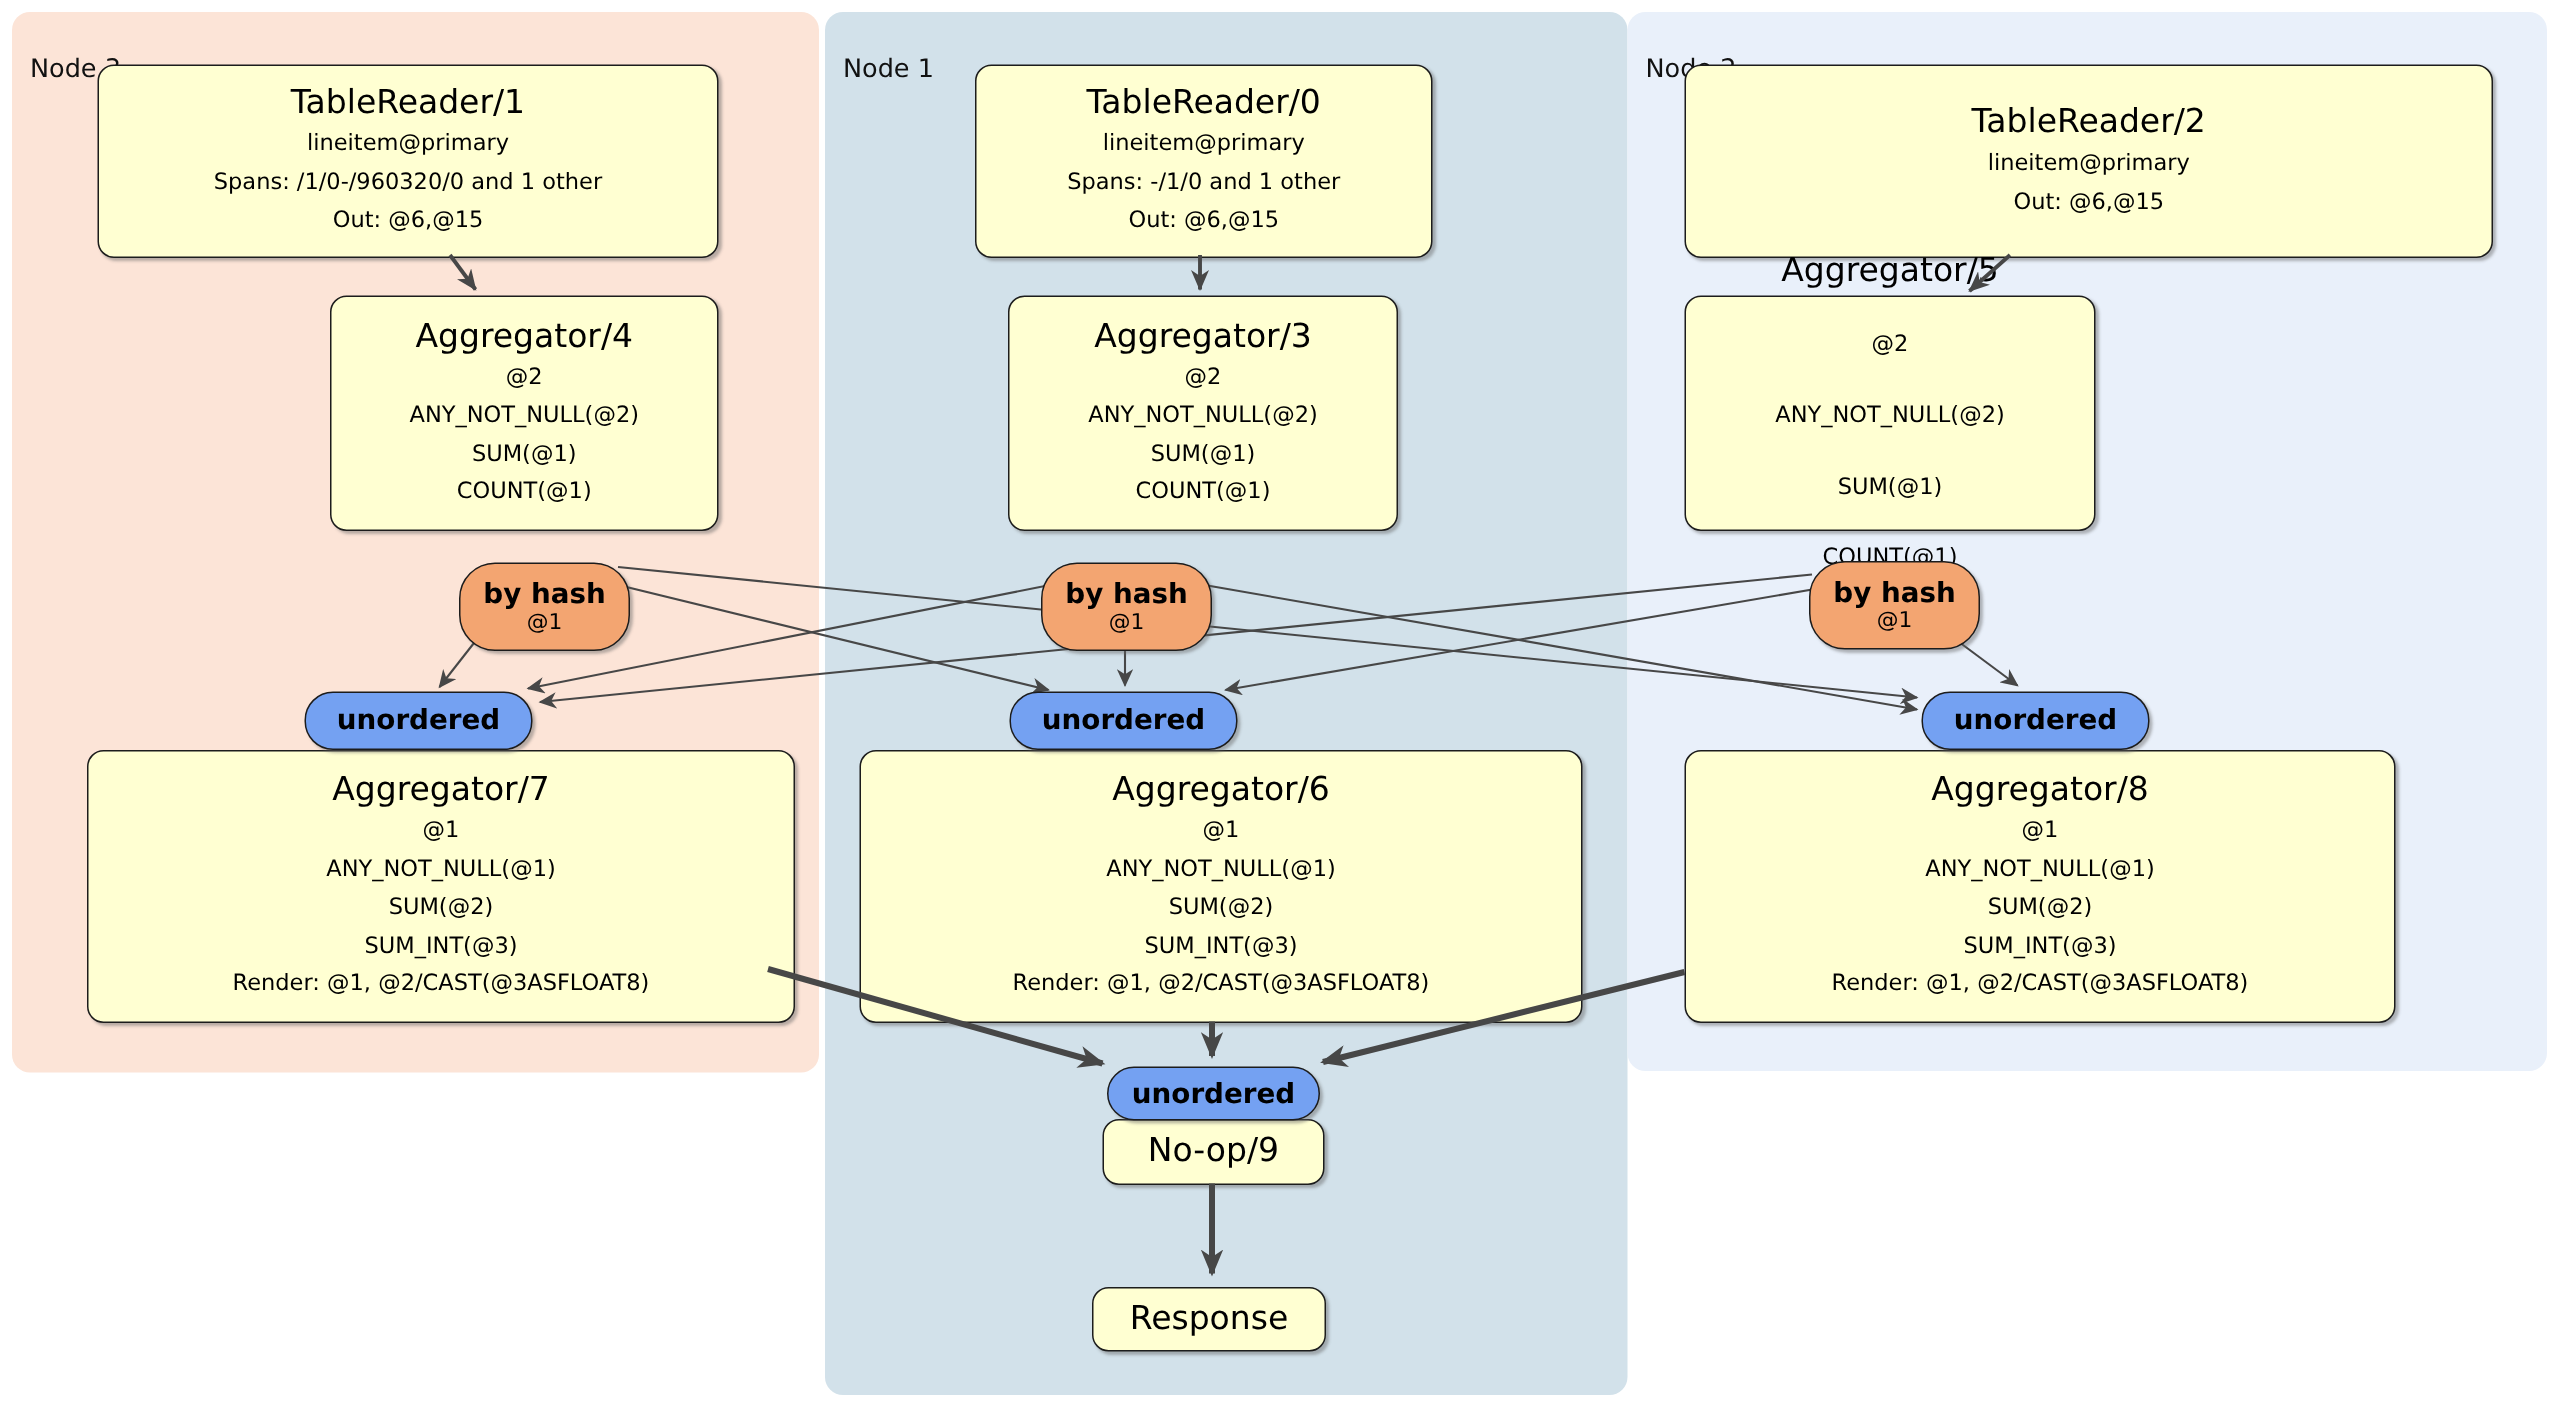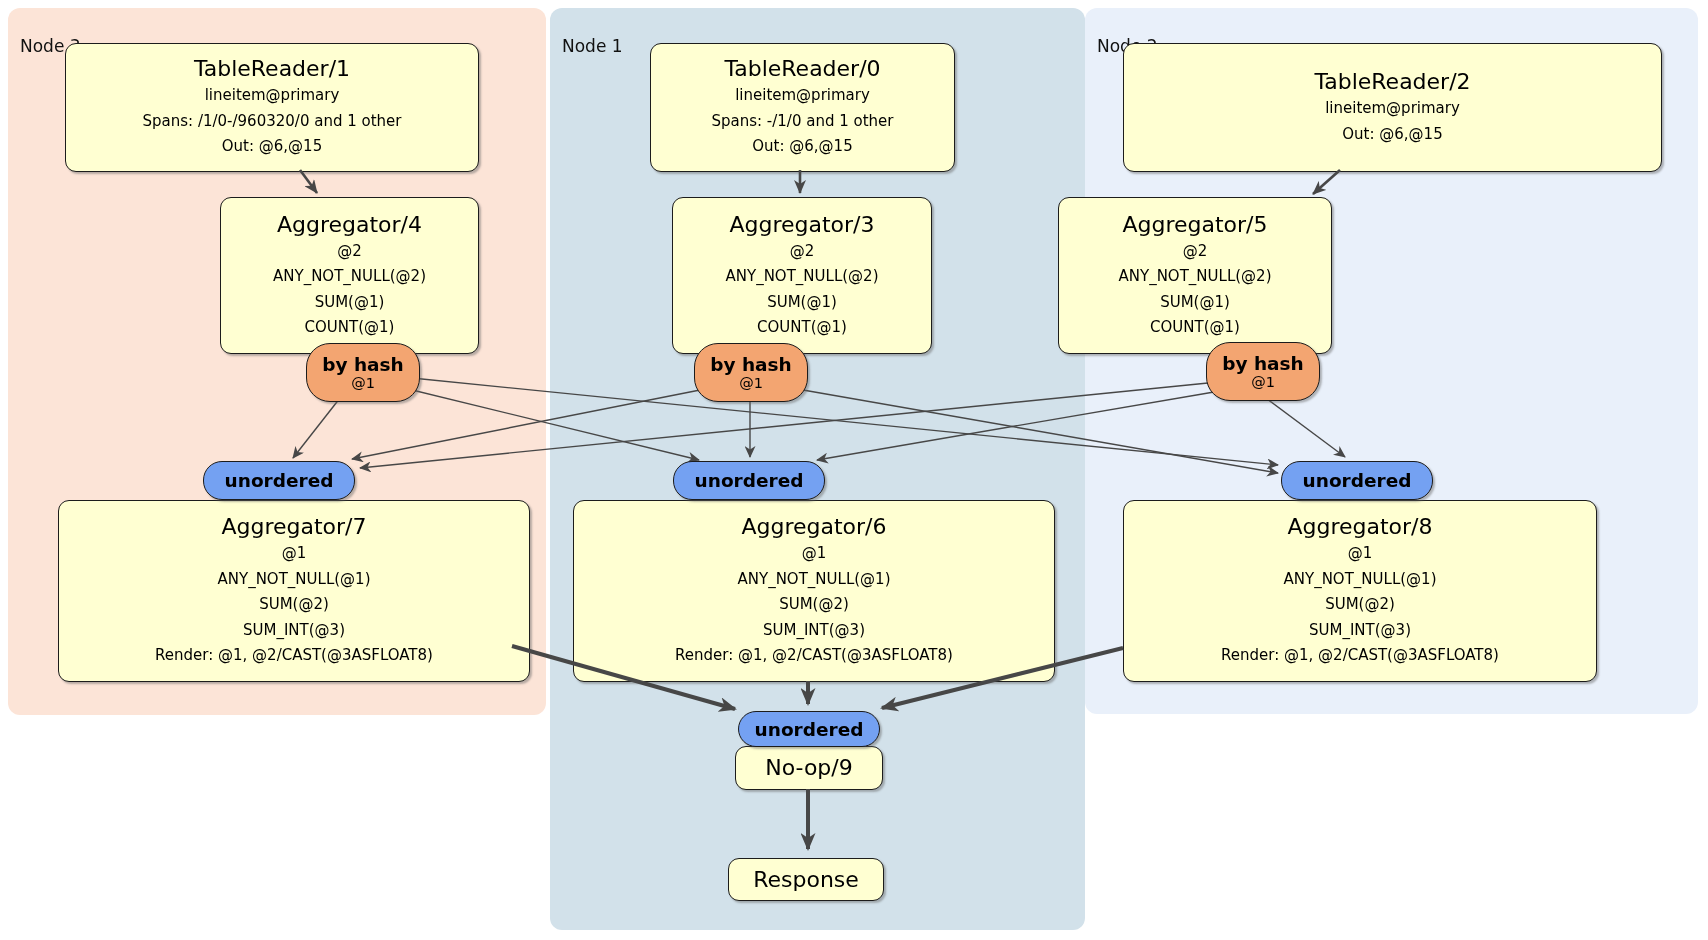--- a/index.html
+++ b/index.html
@@ -13,29 +13,29 @@
   .pbox { position:absolute; background:#ffffd2; border:1.5px solid #1c1c1c; border-radius:11px;
           box-shadow:2px 2px 2px rgba(100,100,100,.45); display:flex; flex-direction:column;
           align-items:center; justify-content:center; z-index:2; }
   .pbox .t { font-weight:normal; font-size:22px; line-height:28px; white-space:nowrap; }
   .pbox .l { font-size:15px; line-height:25.5px; white-space:nowrap; }
   #tr1  { left:65px;   top:43px;  width:412px; height:127px; }
   #agg4 { left:220px;  top:197px; width:257px; height:155px; }
   #tr0  { left:650px;  top:43px;  width:303px; height:127px; }
   #agg3 { left:672px;  top:197px; width:258px; height:155px; }
   #tr2  { left:1123px; top:43px;  width:537px; height:127px; }
-  #agg5 { left:1058px; top:197px; width:272px; height:155px; }
+  #agg5 { left:1123px; top:197px; width:272px; height:155px;gap:22px; }
   #agg7 { left:42px;   top:500px; width:470px; height:180px;margin-left:16px; }
   #agg6 { left:573px;  top:500px; width:480px; height:180px;text-align:right; }
   #agg8 { left:1123px; top:500px; width:472px; height:180px; }
   #noop { left:735px;  top:746px; width:146px; height:42px; }
   #resp { left:728px;  top:858px; width:154px; height:41px; }
   .oval { position:absolute; display:flex; flex-direction:column; align-items:center; justify-content:center;
           border:1.5px solid #1c1c1c; box-shadow:2px 2px 2px rgba(100,100,100,.45); z-index:8; }
-  .byhash { border-radius:24px; }
+  .byhash { border-radius:24px;margin-top:32px; }
   .byhash .t { font-weight:bold; font-size:18.5px; line-height:21px; white-space:nowrap; }
   .byhash .s { font-size:14.5px; line-height:16px; white-space:nowrap; }
   .stream { border-radius:19px; font-weight:bold; font-size:18.5px; white-space:nowrap; }
   #bh3 { left:306px;  top:343px; width:112px; height:57px; }
   #bh1 { left:694px;  top:343px; width:112px; height:57px; }
   #bh2 { left:1206px; top:342px; width:112px; height:57px; }
   #uno3 { left:203px;  top:461px; width:150px; height:37px; }
   #uno1 { left:673px;  top:461px; width:150px; height:37px; }
   #uno2 { left:1281px; top:461px; width:150px; height:37px; }
   #unoB { left:738px;  top:711px; width:140px; height:34px; }

